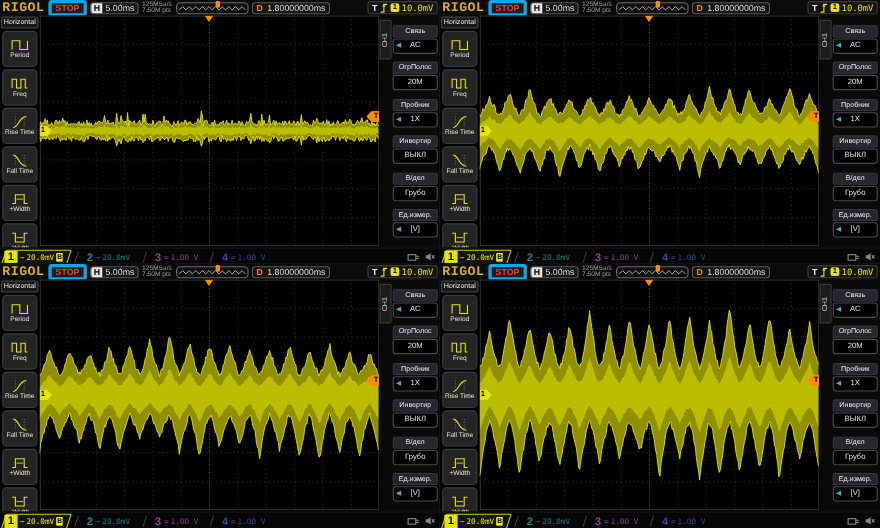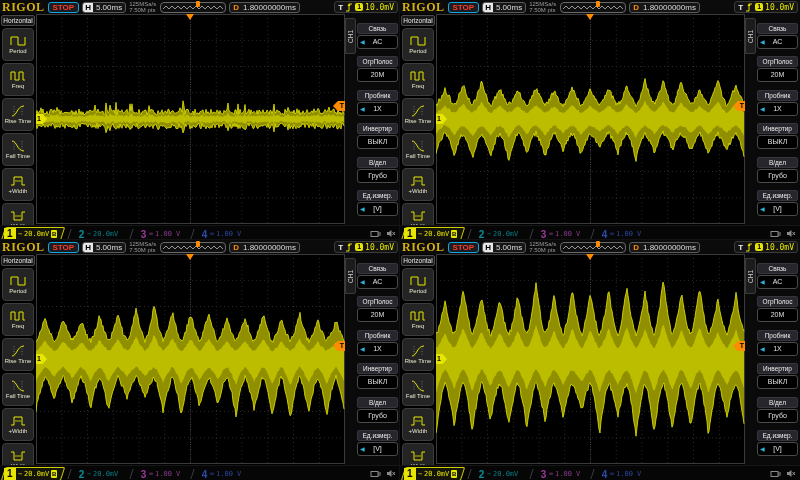--- a/index.html
+++ b/index.html
@@ -2,22 +2,22 @@
 <html><head>
 <meta charset="utf-8">
 <style>
   html,body{margin:0;padding:0;background:#000;}
   body{width:800px;height:480px;font-family:"Liberation Sans",sans-serif;-webkit-font-smoothing:none;}
   #screen{display:grid;grid-template-columns:400px 400px;grid-template-rows:240px 240px;width:800px;height:480px;}
   .quad{position:relative;width:400px;height:240px;background:#000;overflow:hidden;outline:1px solid #121212;}
 
   
   .hdr{position:absolute;top:0;left:0;width:400px;height:14px;background:#0b0b0b;display:flex;align-items:center;border-bottom:1px solid #1c1c1c;}
-  .logo{color:#d8b012;font-family:Liberation Serif, serif;font-weight:bold;font-size:12px;letter-spacing:.5px;padding:0 3px 0 2px;}
-  .stop{color:#ff3b30;font-weight:bold;font-size:8px;background:#1d1d1d;border:1px solid #0ea5e9;border-radius:3px;padding:0 4px;height:9px;line-height:9px;}
+  .logo{color:#d8b012;font-family:Liberation Mono, monospace;font-weight:bold;font-size:12px;letter-spacing:.5px;padding:0 3px 0 2px;}
+  .stop{color:#ff3b30;font-weight:bold;font-size:8px;background:#1d1d1d;border:3px solid #0ea5e9;border-radius:3px;padding:0 4px;height:9px;line-height:9px;}
   .hbox,.dbox{display:flex;align-items:center;background:#161616;border:1px solid #5a5a5a;border-radius:3px;height:9px;margin-left:3px;}
   .hl{background:#e8e8e8;color:#000;font-size:8px;font-weight:bold;padding:0 2px;height:9px;line-height:9px;border-radius:2px 0 0 2px;}
   .hv,.dv{color:#ddd;font-size:8px;padding:0 3px;font-family:Liberation Sans, sans-serif;white-space:nowrap;}
   .dl{color:#ff8c00;font-size:8px;font-weight:bold;padding:0 1px 0 3px;}
   .srate{display:flex;flex-direction:column;color:#9a9a9a;font-size:6px;line-height:6px;margin-left:3px;white-space:nowrap;}
   .membar{position:relative;width:64px;height:9px;border:1px solid #6a6a6a;border-radius:4px;background:#101010;margin-left:4px;overflow:visible;}
   .membar svg{position:absolute;inset:0;width:100%;height:100%;}
   .memT{position:absolute;left:55%;top:-2px;width:4px;height:6px;background:#ff8c00;border-radius:1px;}
   .tbox{display:flex;align-items:center;margin-left:auto;margin-right:2px;background:#141414;border:1px solid #3a3a3a;border-radius:3px;height:10px;padding:0 3px;gap:2px;}
   .tT{color:#eee;font-size:8px;font-weight:bold;}

